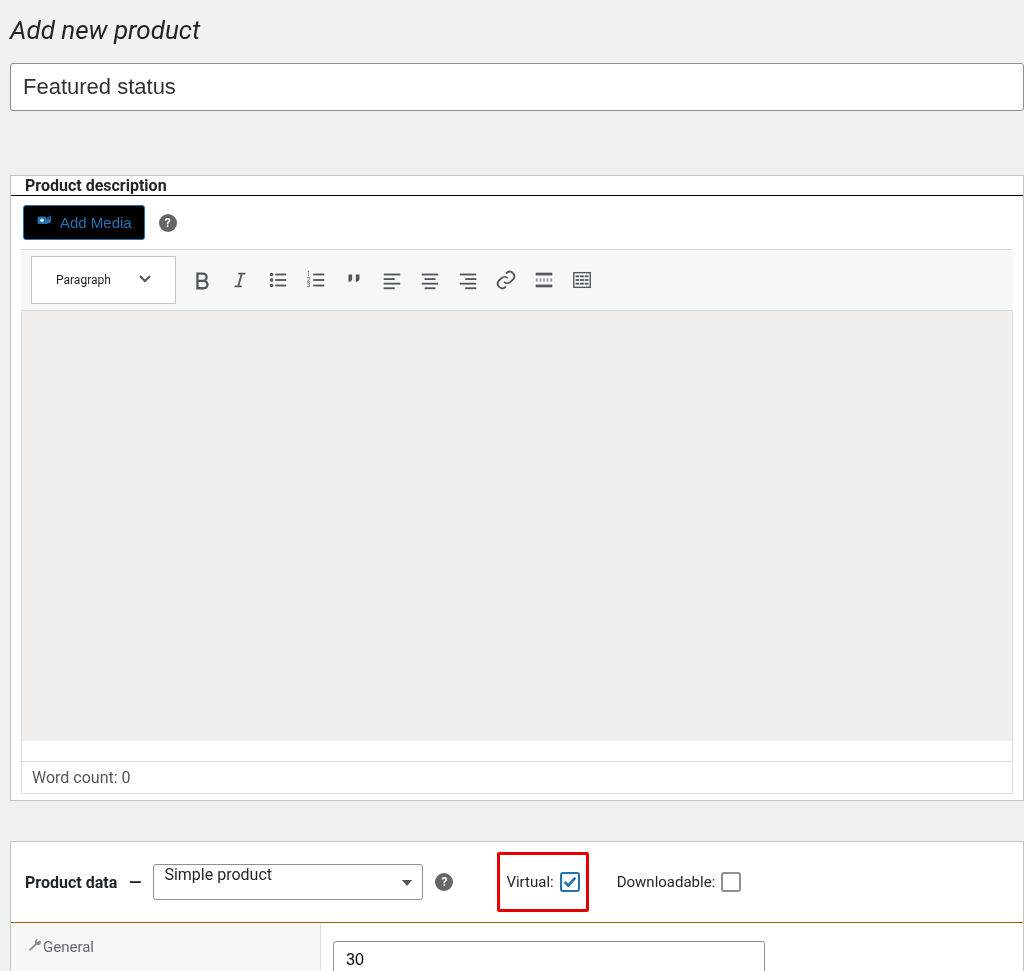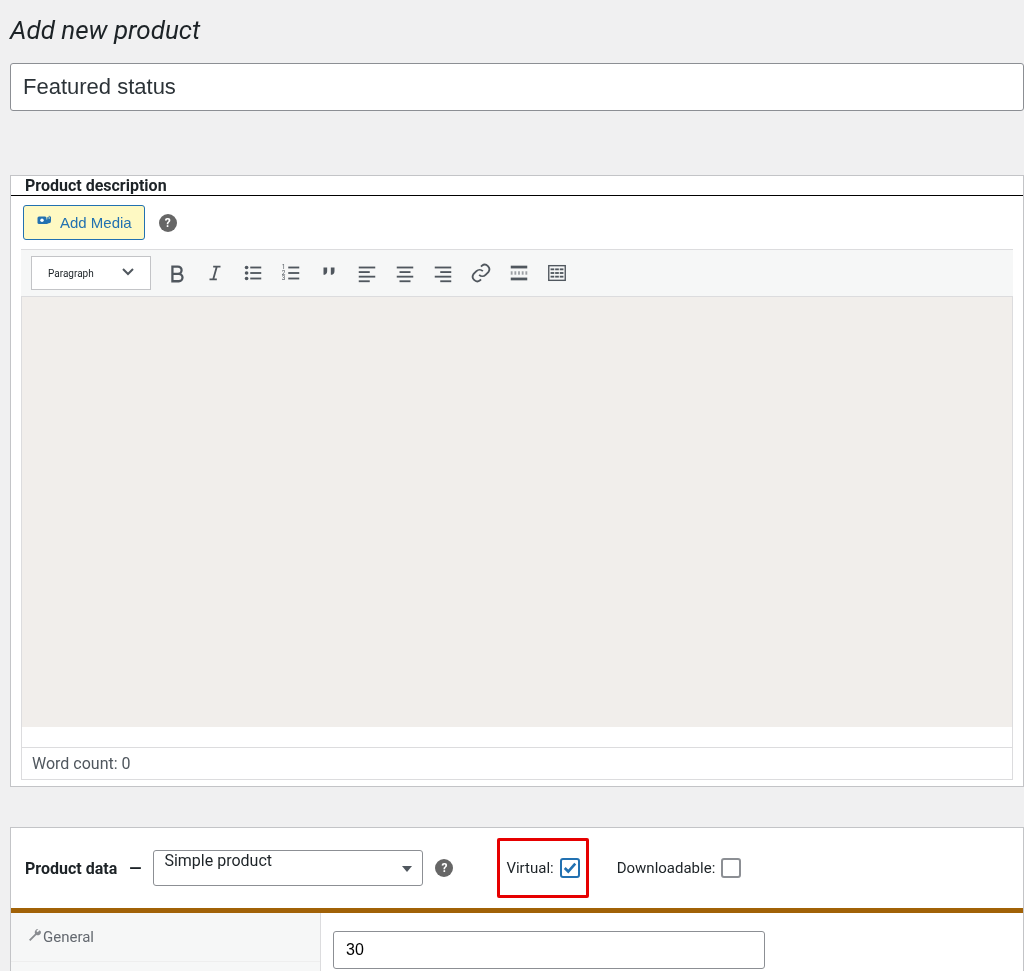--- a/index.html
+++ b/index.html
@@ -44,21 +44,21 @@
       padding: 9px 12px;
       display: flex;
       align-items: center;
       gap: 14px;
     }
     .add-media-btn {
       display: inline-flex;
       align-items: center;
       gap: 6px;
       border: 1px solid #2271b1;
-      background: #fef9c3;
+      background: #000000;
       color: #2271b1;
       font-size: 15px;
       padding: 6px 12px;
       border-radius: 3px;
       cursor: pointer;
       font-weight: 400;
     }
     .help-circle {
       width: 18px; height: 18px;
       border-radius: 50%;
@@ -79,24 +79,24 @@
       display: flex;
       align-items: center;
       gap: 14px;
       margin: 0 10px;
     }
     .format-select {
       display: inline-flex;
       align-items: center;
       background: #fff;
       border: 1px solid #c3c4c7;
-      padding: 4px 16px;
-      font-size: 10px;
+      padding: 4px 24px;
+      font-size: 12px;
       gap: 28px;
-      height: 34px;
+      height: 48px;
       cursor: pointer;
     }
     .toolbar-btn {
       width: 24px; height: 24px;
       display: inline-flex;
       align-items: center;
       justify-content: center;
       color: #50575e;
       cursor: pointer;
     }
@@ -127,21 +127,21 @@
     .product-data-panel {
       background: #fff;
       border: 1px solid #c3c4c7;
       margin-top: 40px;
     }
     .pd-header {
       display: flex;
       align-items: center;
       gap: 12px;
       padding: 10px 14px;
-      border-bottom: 5px solid #a16207;
+      border-bottom: 1px solid #a16207;
     }
     .pd-title { font-weight: 700; font-size: 16px; }
     .pd-dash { font-weight: 700; font-size: 16px; }
     .pd-select {
       border: 1px solid #8c8f94;
       border-radius: 3px;
       background: #fff;
       height: 36px;
       width: 270px;
       font-size: 16px;

